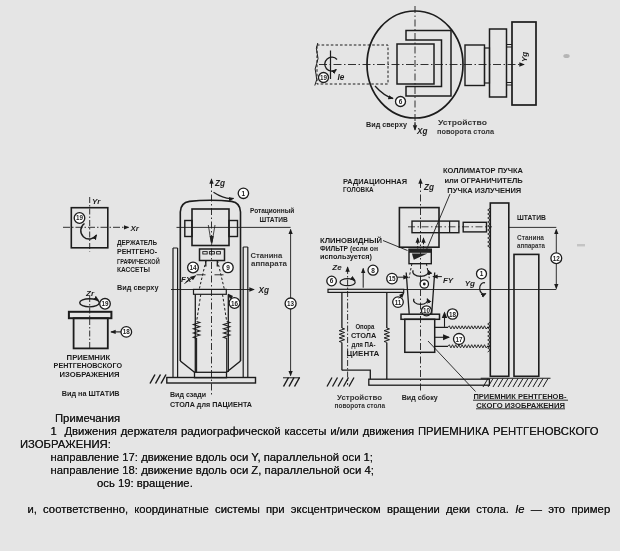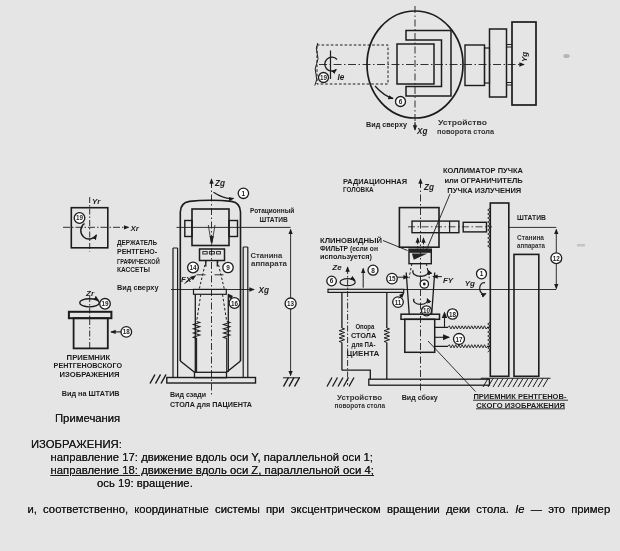--- a/index.html
+++ b/index.html
@@ -284,18 +284,19 @@
   <text x="337" y="399.8" font-size="7.5" font-weight="bold" fill="#333" stroke="none" textLength="45" lengthAdjust="spacingAndGlyphs">Устройство</text>
   <text x="334.5" y="407.8" font-size="7.5" font-weight="bold" fill="#333" stroke="none" textLength="50.5" lengthAdjust="spacingAndGlyphs">поворота стола</text>
   <text x="401.7" y="400.3" font-size="7.8" font-weight="bold" fill="#1c1c1c" stroke="none" textLength="36" lengthAdjust="spacingAndGlyphs">Вид сбоку</text>
   <text x="473.4" y="398.8" font-size="7.4" font-weight="bold" fill="#1c1c1c" stroke="none" textLength="93" lengthAdjust="spacingAndGlyphs">ПРИЕМНИК РЕНТГЕНОВ-</text>
   <text x="476.3" y="407.5" font-size="7.4" font-weight="bold" fill="#1c1c1c" stroke="none" textLength="88.6" lengthAdjust="spacingAndGlyphs">СКОГО ИЗОБРАЖЕНИЯ</text>
   <path d="M473,400.2 H568 M476,408.8 H565" stroke-width="0.9"></path>
 </g>
 </g>
 </svg>
 <div class="nt" style="left:55px;top:412.4px;">Примечания</div>
-<div class="nt" style="left:31px;top:438.4px;">ИЗОБРАЖЕНИЯ:</div>
+<div class="nt" id="n2" style="left:50.5px;top:425.4px;word-spacing:0.7px;">1&nbsp;&nbsp;Движения держателя радиографической кассеты и/или движения ПРИЕМНИКА РЕНТГЕНОВСКОГО</div>
+<div class="nt" style="left:20px;top:438.4px;">ИЗОБРАЖЕНИЯ:</div>
 <div class="nt" style="left:50.5px;top:451.4px;">направление 17: движение вдоль оси Y, параллельной оси 1;</div>
-<div class="nt" style="left:50.5px;top:464.4px;text-decoration:underline;">направление 18: движение вдоль оси Z, параллельной оси 4;</div>
+<div class="nt" style="left:50.5px;top:464.4px;">направление 18: движение вдоль оси Z, параллельной оси 4;</div>
 <div class="nt" style="left:61px;top:477.4px;margin-left:36px;">ось 19: вращение.</div>
 <div class="nt" id="n8" style="left:19.5px;top:503.4px;word-spacing:3px;padding-left:8px;">и, соответственно, координатные системы при эксцентрическом вращении деки стола. <span class="it">Ie</span> — это пример</div>
 </div>
 
 </body></html>

